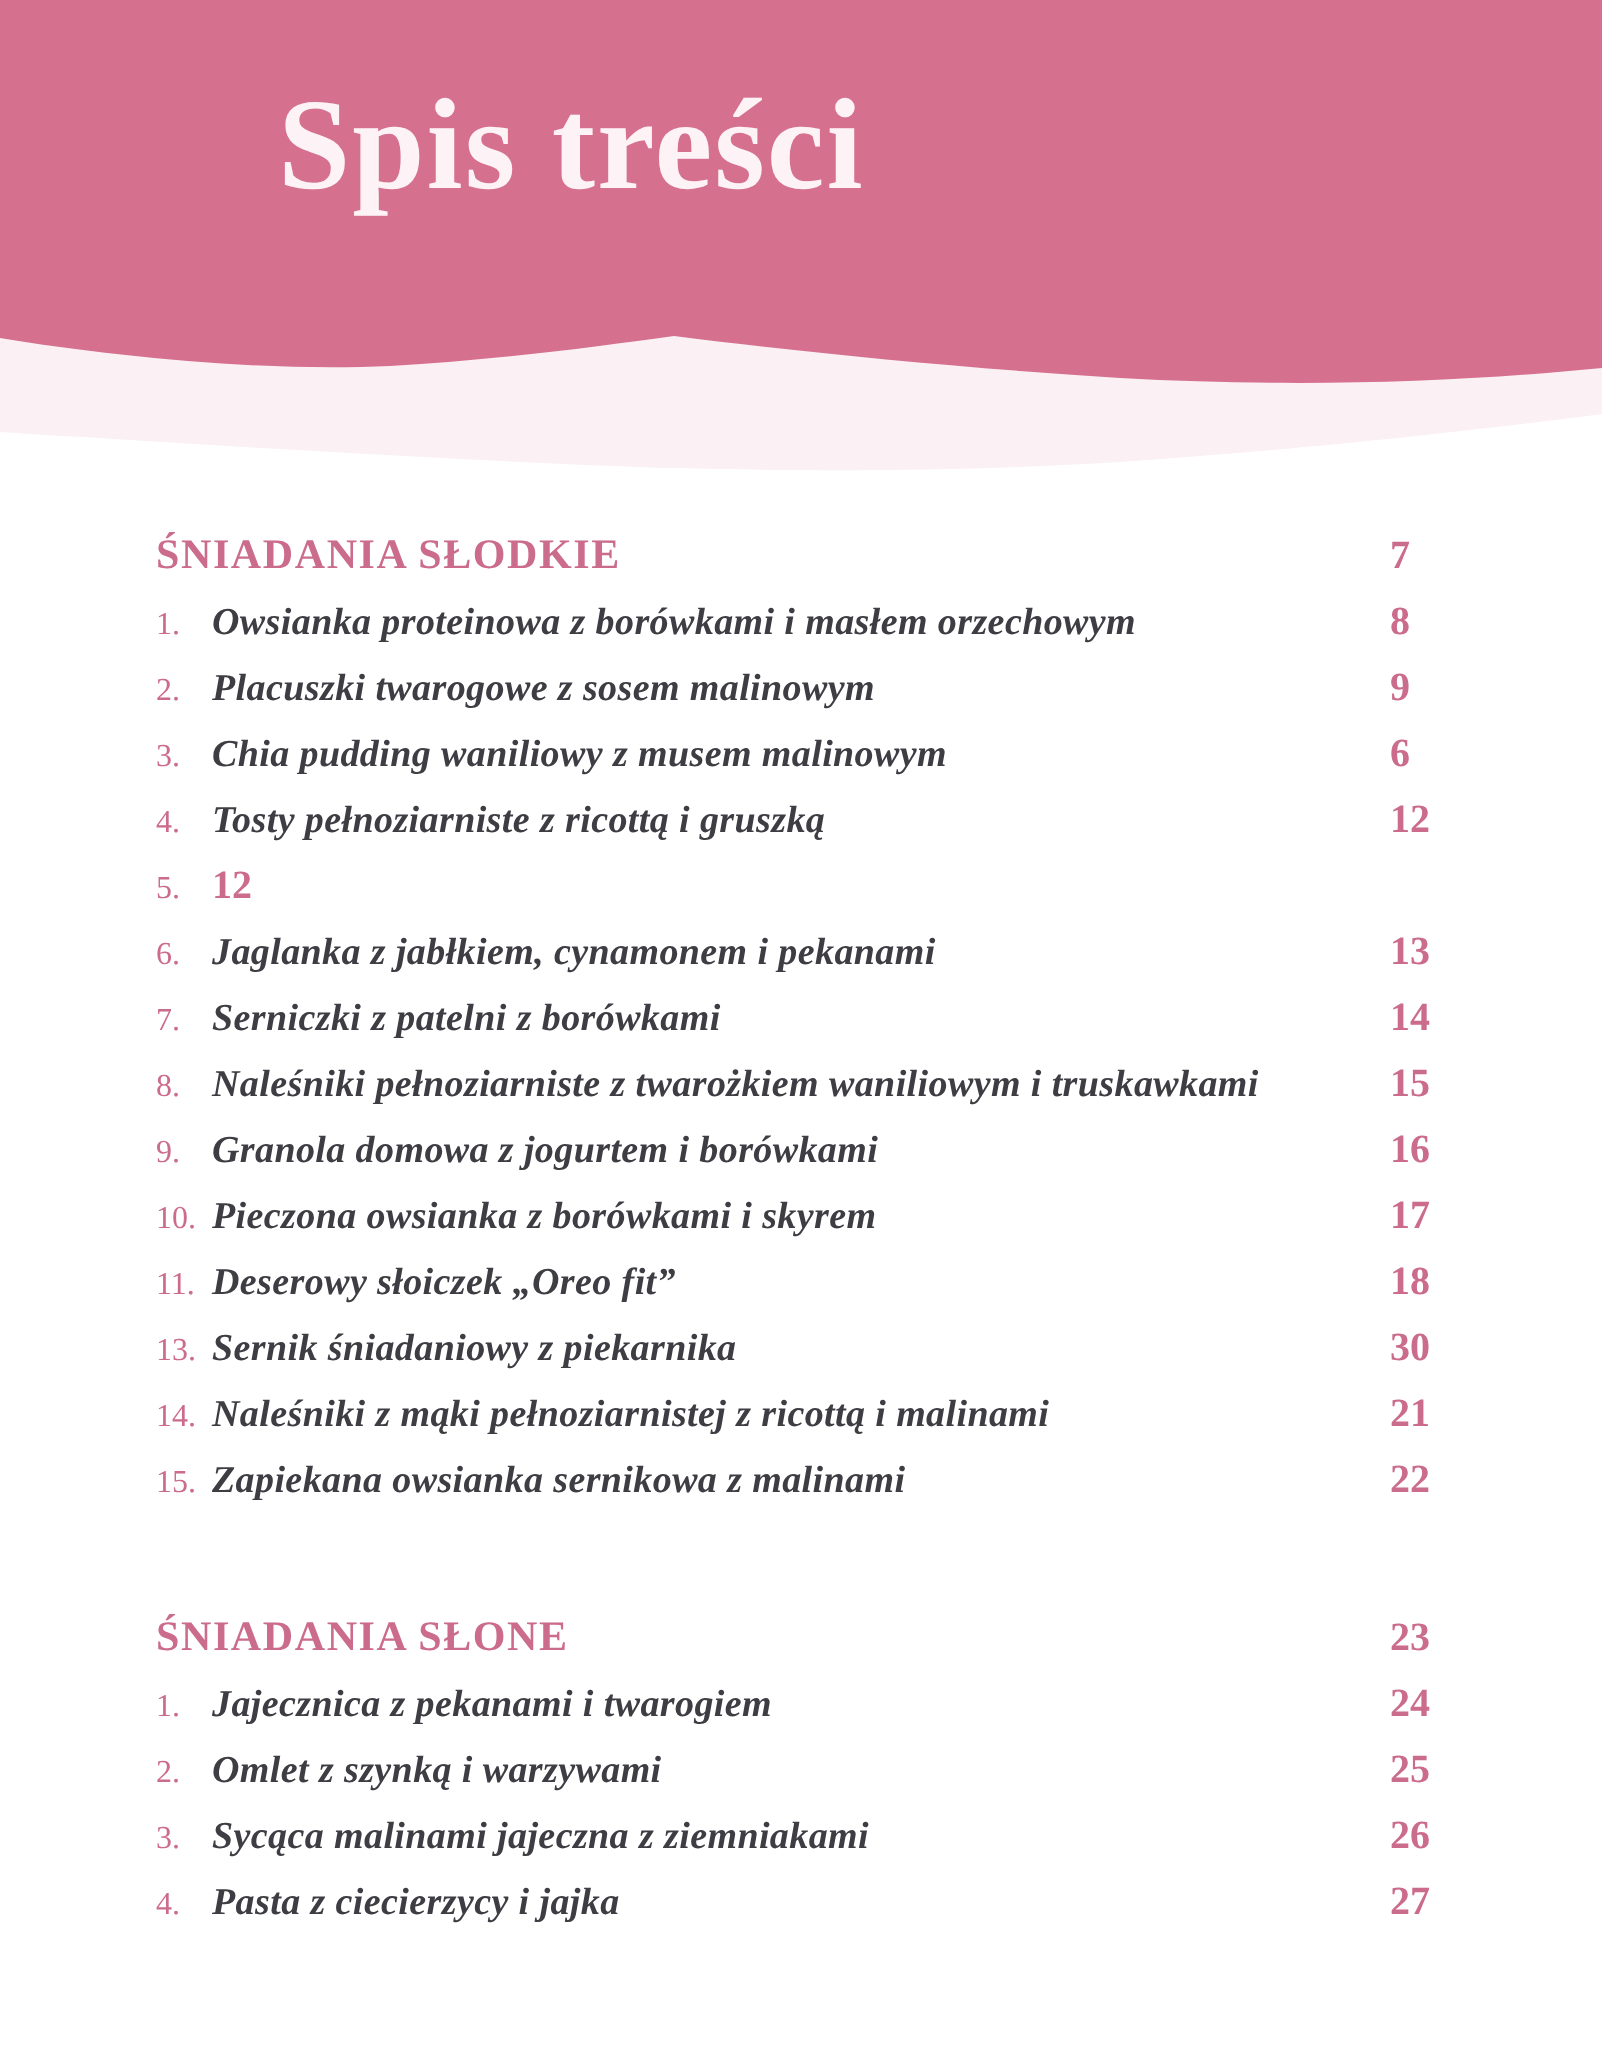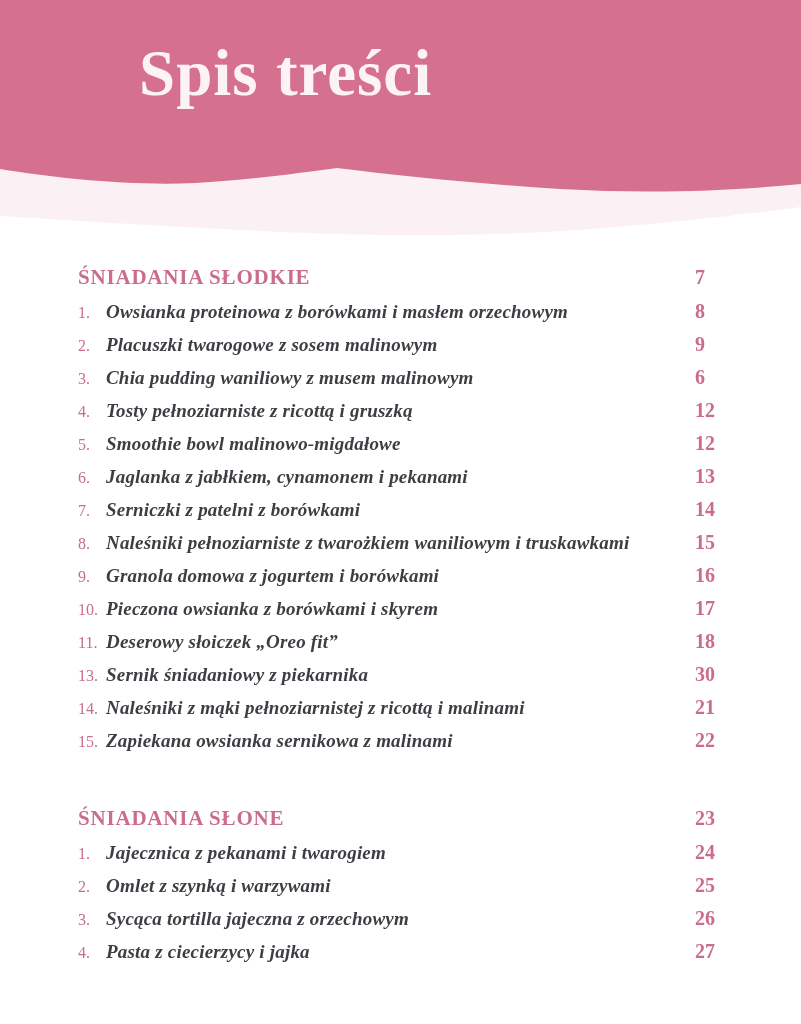--- a/index.html
+++ b/index.html
@@ -96,21 +96,20 @@
   </li>
 
   <li class="row item-row">
     <span class="num">4.</span>
     <span class="label">Tosty pełnoziarniste z ricottą i gruszką</span>
     <span class="page">12</span>
   </li>
 
   <li class="row item-row">
     <span class="num">5.</span>
-    <span class="label">Smoothie bowl malinowo-migdałowe</span>
     <span class="page">12</span>
   </li>
 
   <li class="row item-row">
     <span class="num">6.</span>
     <span class="label">Jaglanka z jabłkiem, cynamonem i pekanami</span>
     <span class="page">13</span>
   </li>
 
   <li class="row item-row">
@@ -177,21 +176,21 @@
   </li>
 
   <li class="row item-row">
     <span class="num">2.</span>
     <span class="label">Omlet z szynką i warzywami</span>
     <span class="page">25</span>
   </li>
 
   <li class="row item-row">
     <span class="num">3.</span>
-    <span class="label">Sycąca tortilla jajeczna z orzechowym</span>
+    <span class="label">Sycąca malinami jajeczna z ziemniakami</span>
     <span class="page">26</span>
   </li>
 
   <li class="row item-row">
     <span class="num">4.</span>
     <span class="label">Pasta z ciecierzycy i jajka</span>
     <span class="page">27</span>
   </li>
 </ol>
   </section>

